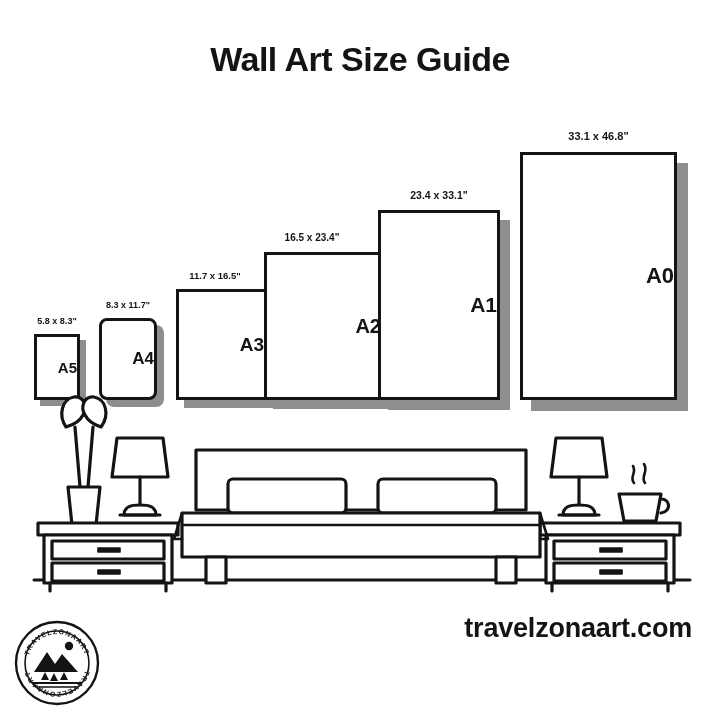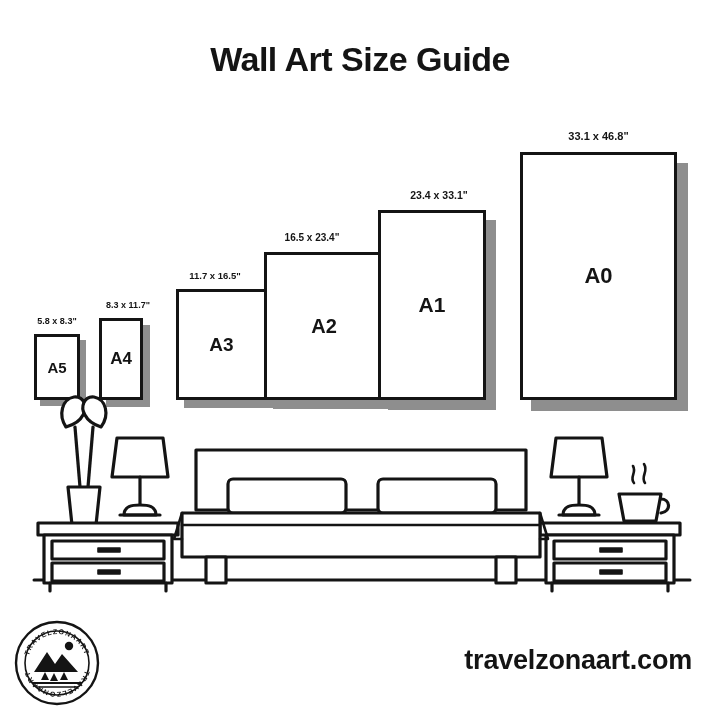--- a/index.html
+++ b/index.html
@@ -42,21 +42,21 @@
     color: #141414;
   }
   .frame-box {
     position: absolute;
     left: 0; bottom: 0;
     background: #ffffff;
     border: 3px solid #141414;
     box-shadow: 9px 9px 0 0 #8e8e8e;
     display: flex;
     align-items: center;
-    justify-content: center;
+    justify-content: flex-end;
   }
   .frame-label {
     font-weight: bold;
     color: #141414;
   }
 
   
   #scene {
     position: absolute;
     left: 0; top: 375px;
@@ -64,21 +64,21 @@
   }
 
   
   #logo {
     position: absolute;
     left: 14px; top: 620px;
     width: 86px; height: 86px;
   }
   #site-url {
     position: absolute;
-    right: 28px; top: 645px;
+    right: 28px; top: 613px;
     font-size: 27px;
     font-weight: bold;
     color: #141414;
     letter-spacing: -0.2px;
   }
 </style>
 </head>
 <body>
 
 <div id="page-title">Wall Art Size Guide</div>
@@ -87,42 +87,42 @@
 
   <div class="frame-wrap" style="left:34px; width:46px; height:66px;">
     <div class="frame-dim" style="top:-18px; font-size:9px;">5.8 x 8.3"</div>
     <div class="frame-box" style="width:46px;height:66px;box-shadow:6px 6px 0 0 #8e8e8e;margin-top:40px;">
       <span class="frame-label" style="font-size:15px;">A5</span>
     </div>
   </div>
 
   <div class="frame-wrap" style="left:99px; width:58px; height:82px;">
     <div class="frame-dim" style="top:-18px; font-size:9px;">8.3 x 11.7"</div>
-    <div class="frame-box" style="width:44px;height:82px;box-shadow:7px 7px 0 0 #8e8e8e;">
+    <div class="frame-box" style="width:58px;height:82px;box-shadow:7px 7px 0 0 #8e8e8e;border-radius:8px;">
       <span class="frame-label" style="font-size:17px;">A4</span>
     </div>
   </div>
 
   <div class="frame-wrap" style="left:176px; width:78px; height:111px;">
     <div class="frame-dim" style="top:-19px; font-size:9.5px;">11.7 x 16.5"</div>
     <div class="frame-box" style="width:91px;height:111px;box-shadow:8px 8px 0 0 #8e8e8e;">
       <span class="frame-label" style="font-size:19px;">A3</span>
     </div>
   </div>
 
   <div class="frame-wrap" style="left:264px; width:96px; height:148px;">
     <div class="frame-dim" style="top:-20px; font-size:10px;">16.5 x 23.4"</div>
     <div class="frame-box" style="width:120px;height:148px;box-shadow:9px 9px 0 0 #8e8e8e;">
       <span class="frame-label" style="font-size:20px;">A2</span>
     </div>
   </div>
 
   <div class="frame-wrap" style="left:378px; width:122px; height:190px;">
     <div class="frame-dim" style="top:-21px; font-size:10.5px;">23.4 x 33.1"</div>
-    <div class="frame-box" style="width:108px;height:190px;box-shadow:10px 10px 0 0 #8e8e8e;">
+    <div class="frame-box" style="width:122px;height:190px;box-shadow:10px 10px 0 0 #8e8e8e;">
       <span class="frame-label" style="font-size:21px;">A1</span>
     </div>
   </div>
 
   <div class="frame-wrap" style="left:520px; width:157px; height:248px;">
     <div class="frame-dim" style="top:-22px; font-size:11px;">33.1 x 46.8"</div>
     <div class="frame-box" style="width:157px;height:248px;box-shadow:11px 11px 0 0 #8e8e8e;">
       <span class="frame-label" style="font-size:22px;">A0</span>
     </div>
   </div>

